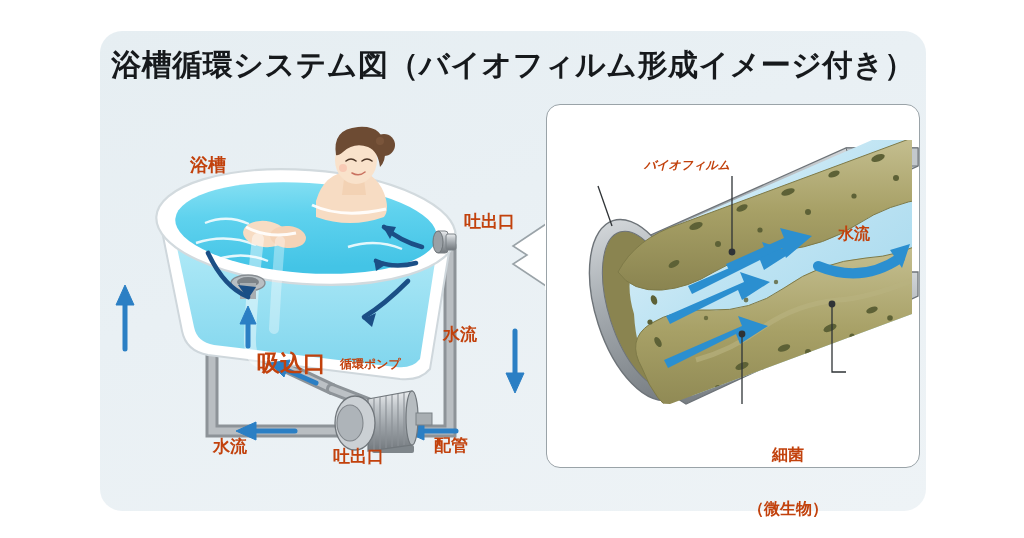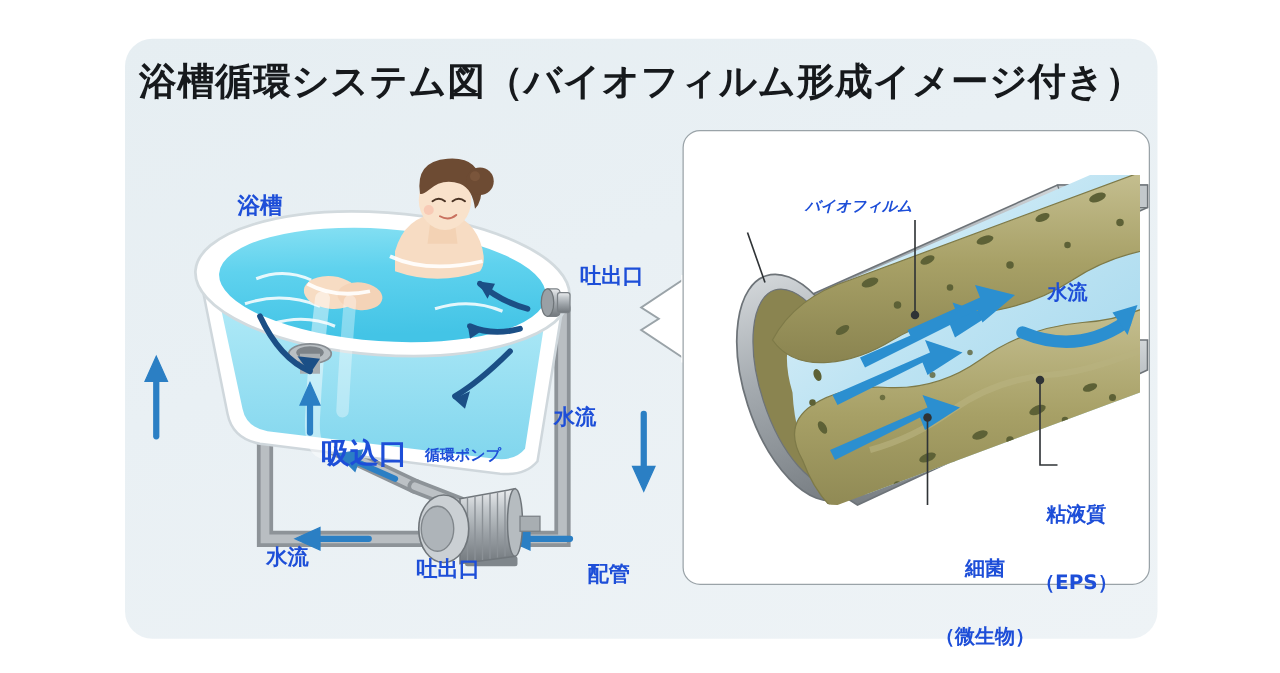--- a/index.html
+++ b/index.html
@@ -14,21 +14,21 @@
   }
 
   
   .title{
     position:absolute;left:100px;top:45px;width:826px;text-align:center;
     font-size:30px;font-weight:700;color:#16191c;letter-spacing:.5px;
     white-space:nowrap;
   }
 
   
-  .lbl{position:absolute;color:#1d4ed8;font-weight:700;line-height:1.12;white-space:pre;}
+  .lbl{position:absolute;color:#c2410c;font-weight:700;line-height:1.12;white-space:pre;}
 
   
   .leftwrap{position:absolute;left:100px;top:31px;width:450px;height:480px;}
 
   
   svg{display:block;overflow:visible;}
 
   
   .card{
     position:absolute;left:546px;top:104px;width:372px;height:362px;
@@ -229,21 +229,21 @@
   <div class="lbl" style="left:443px;top:325px;font-size:17px;">水流</div>
 
   <div class="lbl" style="left:257px;top:351px;font-size:23px;">吸込口</div>
 
   <div class="lbl" style="left:340px;top:358px;font-size:12px;">循環ポンプ</div>
 
   <div class="lbl" style="left:333px;top:447px;font-size:17px;">吐出口</div>
 
   <div class="lbl" style="left:213px;top:437px;font-size:17px;">水流</div>
 
-  <div class="lbl" style="left:434px;top:451px;font-size:17px;margin-left:36px;">配管</div>
+  <div class="lbl" style="left:434px;top:436px;font-size:17px;">配管</div>
 
   <svg class="notch" width="46" height="70" viewBox="0 0 46 70">
     <path d="M44,2 L8,26 L22,35 L8,44 L44,68 Z" fill="#ffffff" stroke="#9aa3a8" stroke-width="1.6"></path>
     <rect x="40" y="0" width="8" height="70" fill="#ffffff"></rect>
   </svg>
 
   <div class="card"></div>
 
   <div style="position:absolute;left:546px;top:104px;width:372px;height:362px;">
     <svg width="372" height="362" viewBox="0 0 372 362">
@@ -350,23 +350,19 @@
         <circle cx="286" cy="200" r="3.4"></circle>
       </g>
     </svg>
   </div>
 
 
   <div class="lbl" style="left:644px;top:159px;font-size:12px;font-style:italic;">バイオフィルム</div>
 
   <div class="lbl" style="left:838px;top:225px;font-size:16px;">水流</div>
 
-  <div class="lbl" style="left:828px;top:367px;font-size:16px;text-align:center;">
-    <div>粘液質</div>
-    <div>（EPS）</div>
-  </div>
 
   <div class="lbl" style="left:748px;top:410px;font-size:16px;text-align:center;">
     <div>細菌</div>
     <div>（微生物）</div>
   </div>
 
 </div>
 
 </body></html>

